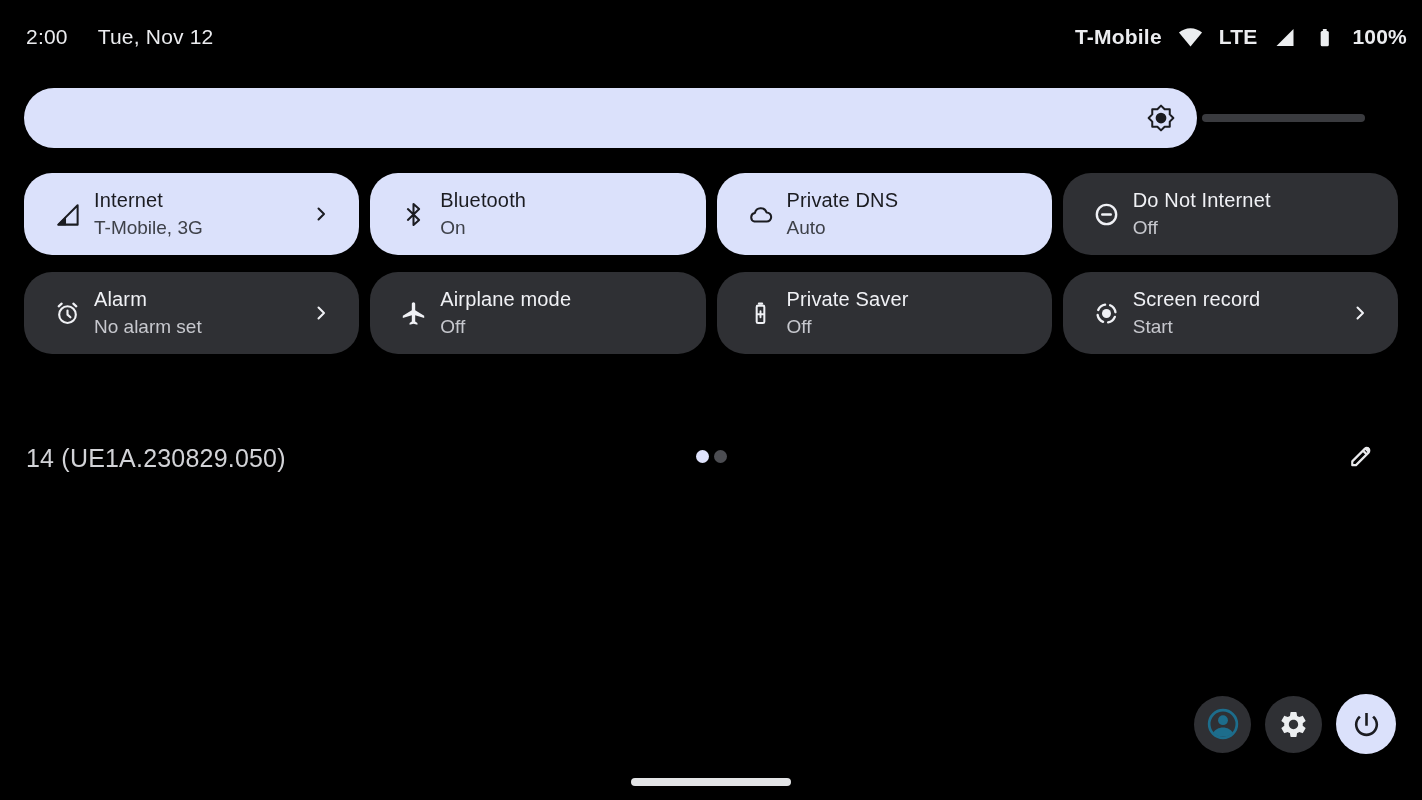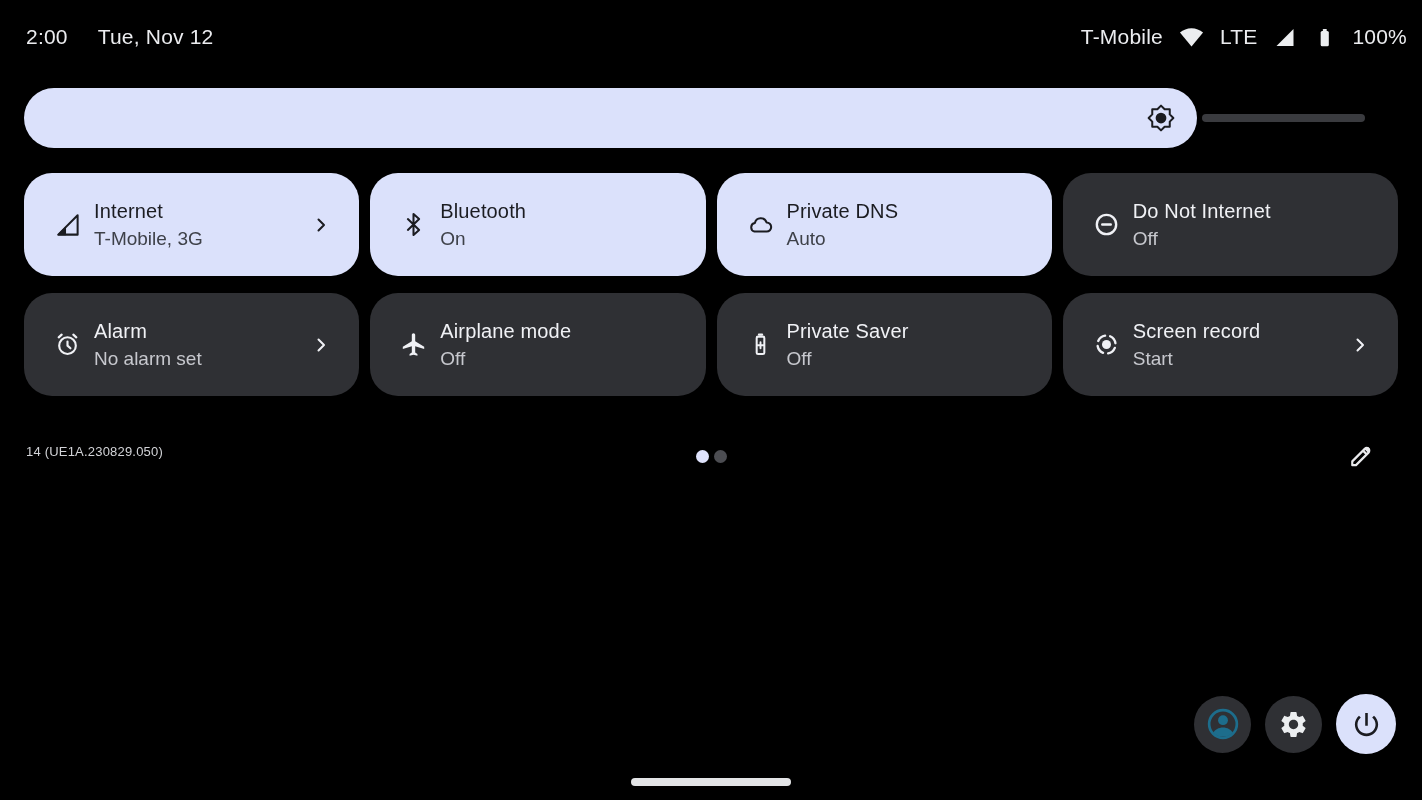--- a/index.html
+++ b/index.html
@@ -8,57 +8,57 @@
     font-family:"Liberation Sans", sans-serif;
     -webkit-font-smoothing:antialiased;
   }
   
   .status-bar{
     position:absolute;top:20px;left:26px;right:15px;height:34px;
     display:flex;justify-content:space-between;align-items:center;
     color:#ebecef;font-size:21px;font-weight:500;letter-spacing:.2px;
   }
   .sb-left{display:flex;align-items:center;gap:30px;}
-  .sb-right{display:flex;align-items:center;gap:16px;}
+  .sb-right{display:flex;align-items:center;gap:16px;font-weight:bold;}
   .sb-icon{display:flex;align-items:center;}
   .sb-icon svg{display:block;}
   
   .brightness-row{position:absolute;top:88px;left:24px;right:24px;height:60px;}
   .brightness-fill{
     position:absolute;left:0;top:0;width:1173px;height:60px;
     background:#dbe1fb;border-radius:30px;
   }
   .brightness-icon{position:absolute;right:21px;top:15px;width:30px;height:30px;}
   .brightness-track{
     position:absolute;left:1178px;top:26px;width:163px;height:8px;
     background:#3a3b3f;border-radius:4px;
   }
   
   .tiles{
     position:absolute;top:173px;left:24px;right:24px;
     display:grid;grid-template-columns:repeat(4,1fr);
     column-gap:11px;row-gap:17px;
   }
   .tile{
-    height:103px;border-radius:28px;display:flex;align-items:center;
+    height:82px;border-radius:28px;display:flex;align-items:center;
     padding:0 26px 0 30px;box-sizing:border-box;
   }
   .tile.active{background:#dbe1fb;color:#1b1c21;}
   .tile.inactive{background:#2f3034;color:#f0f1f5;}
   .tile .t-icon{width:27px;height:27px;flex:0 0 auto;margin-right:13px;}
   .tile .t-icon svg{display:block;width:100%;height:100%;}
   .texts{display:flex;flex-direction:column;min-width:0;}
   .title{font-size:20px;font-weight:500;line-height:27px;letter-spacing:.15px;white-space:nowrap;}
   .subtitle{font-size:19px;font-weight:400;line-height:27px;white-space:nowrap;}
   .tile.active .subtitle{color:#3e4149;}
   .tile.inactive .subtitle{color:#c7c8ce;}
   .chevron{margin-left:auto;display:flex;align-items:center;}
   
   .build-number{
-    position:absolute;left:26px;top:444px;font-size:13px;color:#d2d3d7;letter-spacing:.2px;
+    position:absolute;left:26px;top:444px;font-size:25px;color:#d2d3d7;letter-spacing:.2px;
   }
   .page-dots{
     position:absolute;left:0;right:0;top:450px;display:flex;justify-content:center;gap:5px;
   }
   .dot{width:13px;height:13px;border-radius:50%;}
   .dot.on{background:#dfe3fc;}
   .dot.off{background:#4c4d52;}
   .edit-button{position:absolute;right:46px;top:441px;width:30px;height:30px;}
   
   .fab-row{position:absolute;right:26px;top:694px;display:flex;align-items:center;gap:14px;}

